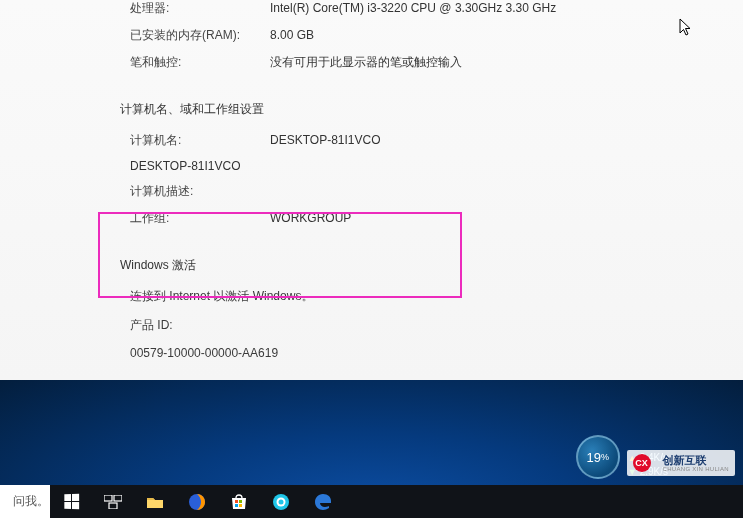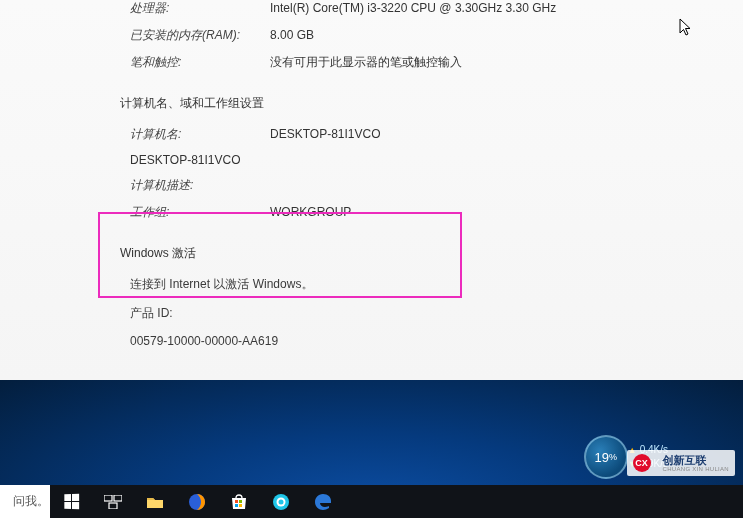--- a/index.html
+++ b/index.html
@@ -24,28 +24,27 @@
     }
     .spec-row {
       display: flex;
       align-items: baseline;
       margin-bottom: 10px;
     }
     .spec-label {
       width: 140px;
       flex: 0 0 140px;
       color: #444;
-      font-style: italic;
     }
     .spec-value {
       color: #333;
     }
     .section-header {
       margin-left: -10px;
-      margin-top: 24px;
+      margin-top: 30px;
       margin-bottom: 14px;
       color: #333;
     }
     .activation-box {
       position: absolute;
       left: 98px;
       top: 212px;
       width: 364px;
       height: 86px;
       border: 2px solid #ec2bbd;
@@ -65,21 +64,22 @@
       left: 0; right: 0;
       top: 380px;
       bottom: 33px;
       background: radial-gradient(ellipse at 50% 120%, #0c4da2 0%, #053a7e 40%, #031e3d 100%);
     }
     .network-widget {
       position: absolute;
       bottom: 6px;
       right: 75px;
       display: flex;
-      align-items: center;
+      align-items: flex-end;
+      gap: 8px;
       color: #dff;
       font-size: 10px;
     }
     .net-circle {
       width: 44px; height: 44px;
       border-radius: 50%;
       background: radial-gradient(circle at 35% 35%, #2a7fb8 0%, #0c4a7a 70%);
       border: 2px solid rgba(180,230,255,0.5);
       display: flex;
       align-items: center;

